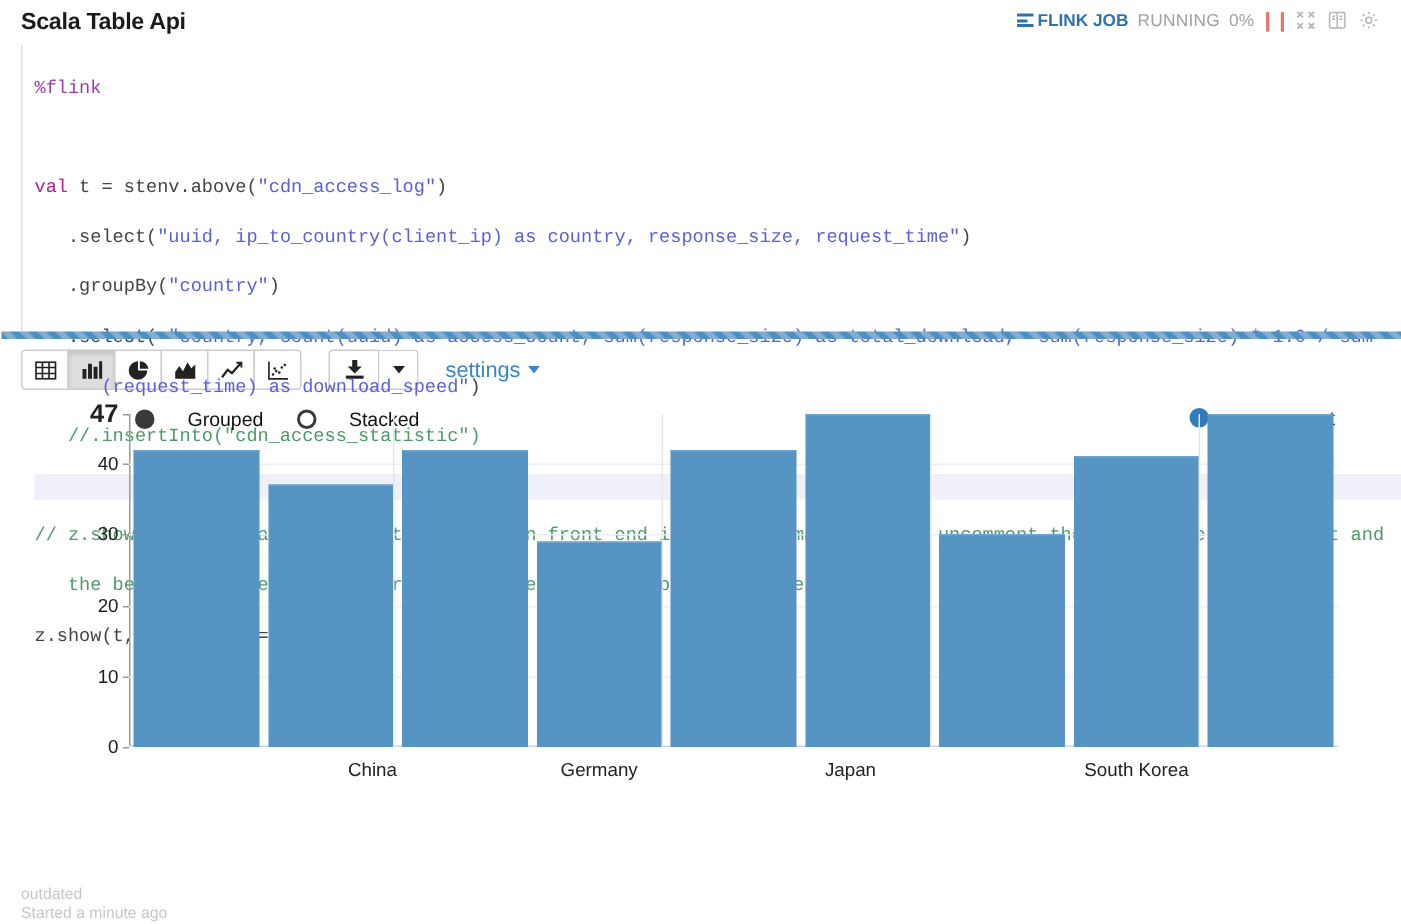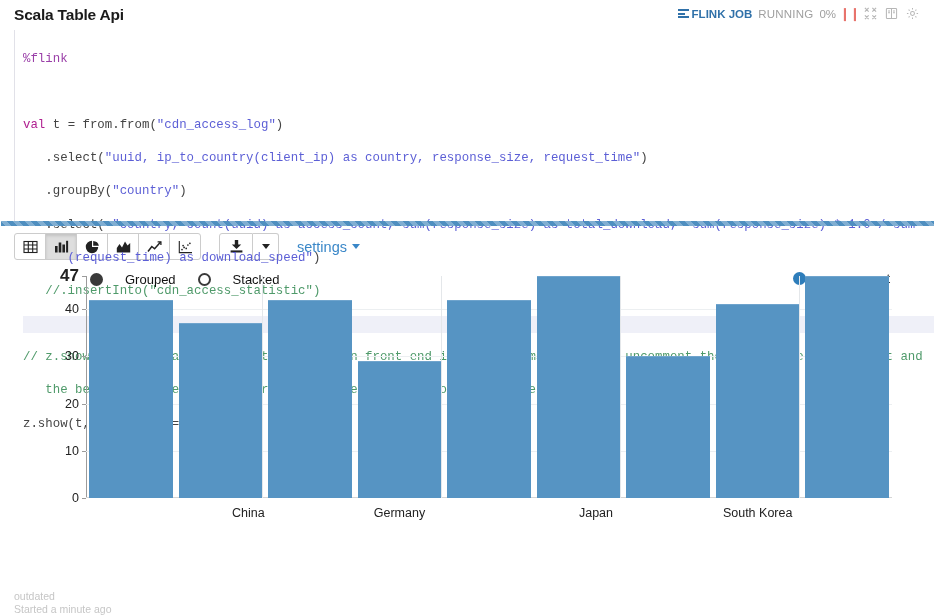--- a/index.html
+++ b/index.html
@@ -267,21 +267,21 @@
         <path d="M7 1 L7 2.6 M7 11.4 L7 13 M1 7 L2.6 7 M11.4 7 L13 7 M2.8 2.8 L3.9 3.9 M10.1 10.1 L11.2 11.2 M11.2 2.8 L10.1 3.9 M3.9 10.1 L2.8 11.2"></path>
       </svg>
     </span>
   </div>
 </div>
 
 <div class="editor">
   <div class="code">
 <span class="ln"><span class="mag">%flink</span></span>
 <span class="ln">&nbsp;</span>
-<span class="ln"><span class="kw">val</span><span class="op"> t </span><span class="op">=</span><span class="op"> from.from(</span><span class="str">"cdn_access_log"</span><span class="op">)</span></span>
+<span class="ln"><span class="kw">val</span><span class="op"> t </span><span class="op">=</span><span class="op"> stenv.above(</span><span class="str">"cdn_access_log"</span><span class="op">)</span></span>
 <span class="ln"><span class="op">   .select(</span><span class="str">"uuid, ip_to_country(client_ip) as country, response_size, request_time"</span><span class="op">)</span></span>
 <span class="ln"><span class="op">   .groupBy(</span><span class="str">"country"</span><span class="op">)</span></span>
 <span class="ln"><span class="op">   .select( </span><span class="str">"country, count(uuid) as access_count, sum(response_size) as total_download,  sum(response_size) * 1.0 / sum</span></span>
 <span class="ln"><span class="str">      (request_time) as download_speed"</span><span class="op">)</span></span>
 <span class="ln"><span class="cmt">   //.insertInto("cdn_access_statistic")</span></span>
 <span class="ln hl">&nbsp;</span>
 <span class="ln"><span class="cmt">// z.show will display the result in zeppelin front end in table format, you can uncomment the above insert statement and</span></span>
 <span class="ln"><span class="cmt">   the below st_env.execute in order to write the data to mysql table.</span></span>
 <span class="ln"><span class="op">z.show(t, streamType=</span><span class="str">"update"</span><span class="op">)</span></span>
   </div>
@@ -416,21 +416,21 @@
         <div class="bar" title="access_count: 47" style="left: 450.778px; width: 83.5556px; height: 222px; background: rgb(86, 148, 195);"></div>
         <div class="bar" title="access_count: 30" style="left: 540.333px; width: 83.5556px; height: 141.702px; background: rgb(86, 148, 195);"></div>
         <div class="bar" title="access_count: 41" style="left: 629.889px; width: 83.5556px; height: 193.66px; background: rgb(86, 148, 195);"></div>
         <div class="bar" title="access_count: 47" style="left: 719.444px; width: 83.5556px; height: 222px; background: rgb(86, 148, 195);"></div>
       </div>
   </div>
 
   <div class="xlabels" id="xlabel-layer">
       <div class="xlabel" style="left: 134.333px; margin-left: 28px;">China</div>
       <div class="xlabel" style="left: 313.444px;">Germany</div>
-      <div class="xlabel" style="left: 510px;">Japan</div>
+      <div class="xlabel" style="left: 481px;">Japan</div>
       <div class="xlabel" style="left: 671.667px;">South Korea</div>
     </div>
 </div>
 
 <div class="para-footer">
   <div>outdated</div>
   <div>Started a minute ago</div>
 </div>
 
 </body></html>

